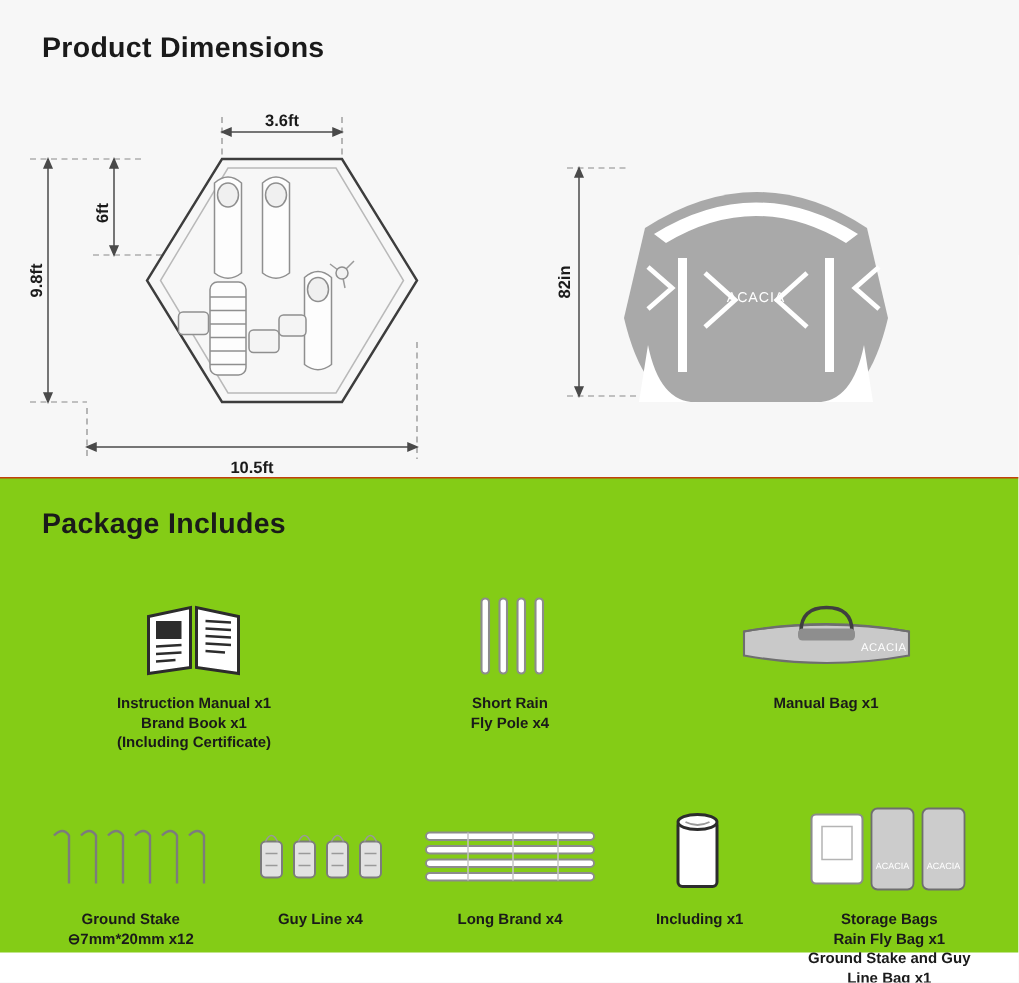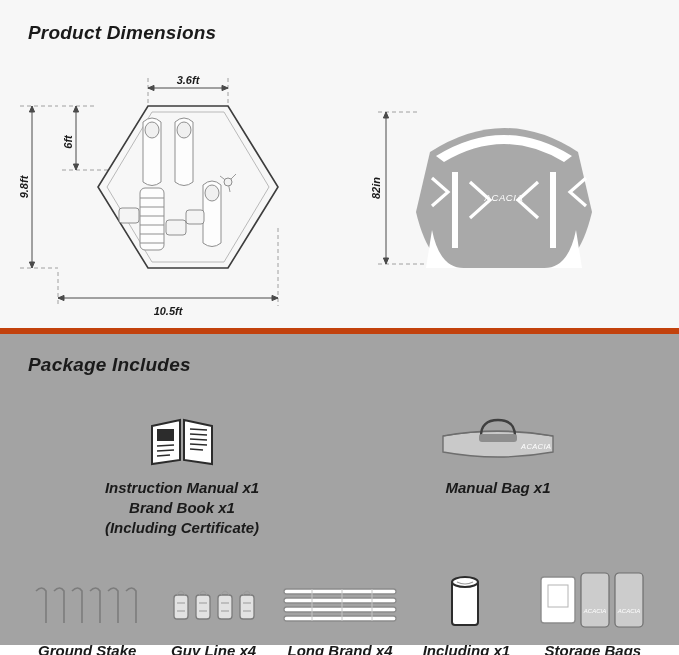--- a/index.html
+++ b/index.html
@@ -5,21 +5,21 @@
   * { box-sizing: border-box; }
   html, body { margin:0; padding:0; }
   body {
     width: 679px;
     height: 655px;
     background: #ffffff;
     font-family: "Liberation Sans", sans-serif;
     color: #1a1a1a;
     overflow: hidden;
   }
-  .page { position: relative; width: 564px; height: 655px; font-style: italic; }
+  .page { position: relative; width: 564px; height: 655px; }
 
   
   .section-dimensions {
     position: absolute;
     left: 0; top: 0;
     width: 679px; height: 338px;
     background: #f7f7f7;
   }
   .section-title {
     font-size: 19px;
@@ -27,24 +27,24 @@
     letter-spacing: .2px;
     color: #1a1a1a;
   }
   .dim-title { position:absolute; left: 28px; top: 22px; }
 
   .dim-canvas { position: absolute; left: 0; top: 60px; width: 679px; height: 260px; }
 
   
   .section-package {
     position: absolute;
-    left: 0; top: 328px;
+    left: 0; top: 318px;
     width: 679px; height: 317px;
-    background: #a3a3a3;
-    border-top: 6px solid #c2410c;
+    background: #84cc16;
+    border-top: 1px solid #c2410c;
   }
   .pkg-title { position: absolute; left: 28px; top: 20px; }
 
   .grid {
     position: absolute;
     left: 24px; top: 58px;
     width: 632px;
   }
   .row {
     display: flex;
@@ -57,21 +57,21 @@
     align-items: center;
   }
   .art {
     height: 76px;
     display: flex;
     align-items: flex-end;
     justify-content: center;
   }
   .caption {
     margin-top: 10px;
-    font-size: 15px;
+    font-size: 10px;
     line-height: 1.32;
     text-align: center;
     color: #1a1a1a;
     white-space: pre-line;
     font-weight: bold;
   }
   .row2 { margin-top: 22px; }
   .row2 .art { height: 72px; }
 </style>
 </head>
@@ -213,20 +213,34 @@
               </g>
             </svg>
           </div>
           <div class="caption">Instruction Manual x1
 Brand Book x1
 (Including Certificate)</div>
         </div>
 
 
 
+        <div class="cell">
+          <div class="art">
+            <svg width="64" height="58" viewBox="0 0 64 58">
+              <g fill="#ffffff" stroke="#8c8c8c" stroke-width="1.4">
+                <rect x="13" y="4" width="5" height="50" rx="2.5"></rect>
+                <rect x="25" y="4" width="5" height="50" rx="2.5"></rect>
+                <rect x="37" y="4" width="5" height="50" rx="2.5"></rect>
+                <rect x="49" y="4" width="5" height="50" rx="2.5"></rect>
+              </g>
+            </svg>
+          </div>
+          <div class="caption">Short Rain
+Fly Pole x4</div>
+        </div>
 
         <div class="cell">
           <div class="art">
             <svg width="130" height="56" viewBox="0 0 130 56">
               <path d="M10,24 q55,-10 110,0 l0,16 q-55,10 -110,0 z" fill="#c9c9c9" stroke="#6e6e6e" stroke-width="1.4"></path>
               <path d="M10,24 q55,-9 110,0" fill="none" stroke="#6e6e6e" stroke-width="1.2"></path>
               <path d="M48,24 q0,-16 17,-16 q17,0 17,16" fill="none" stroke="#3f3f3f" stroke-width="2.4"></path>
               <rect x="46" y="22" width="38" height="8" rx="3" fill="#8e8e8e"></rect>
               <text x="88" y="37" font-size="7.5" fill="#ffffff" letter-spacing="0.4" font-family="Liberation Sans, sans-serif">ACACIA</text>
             </svg>

